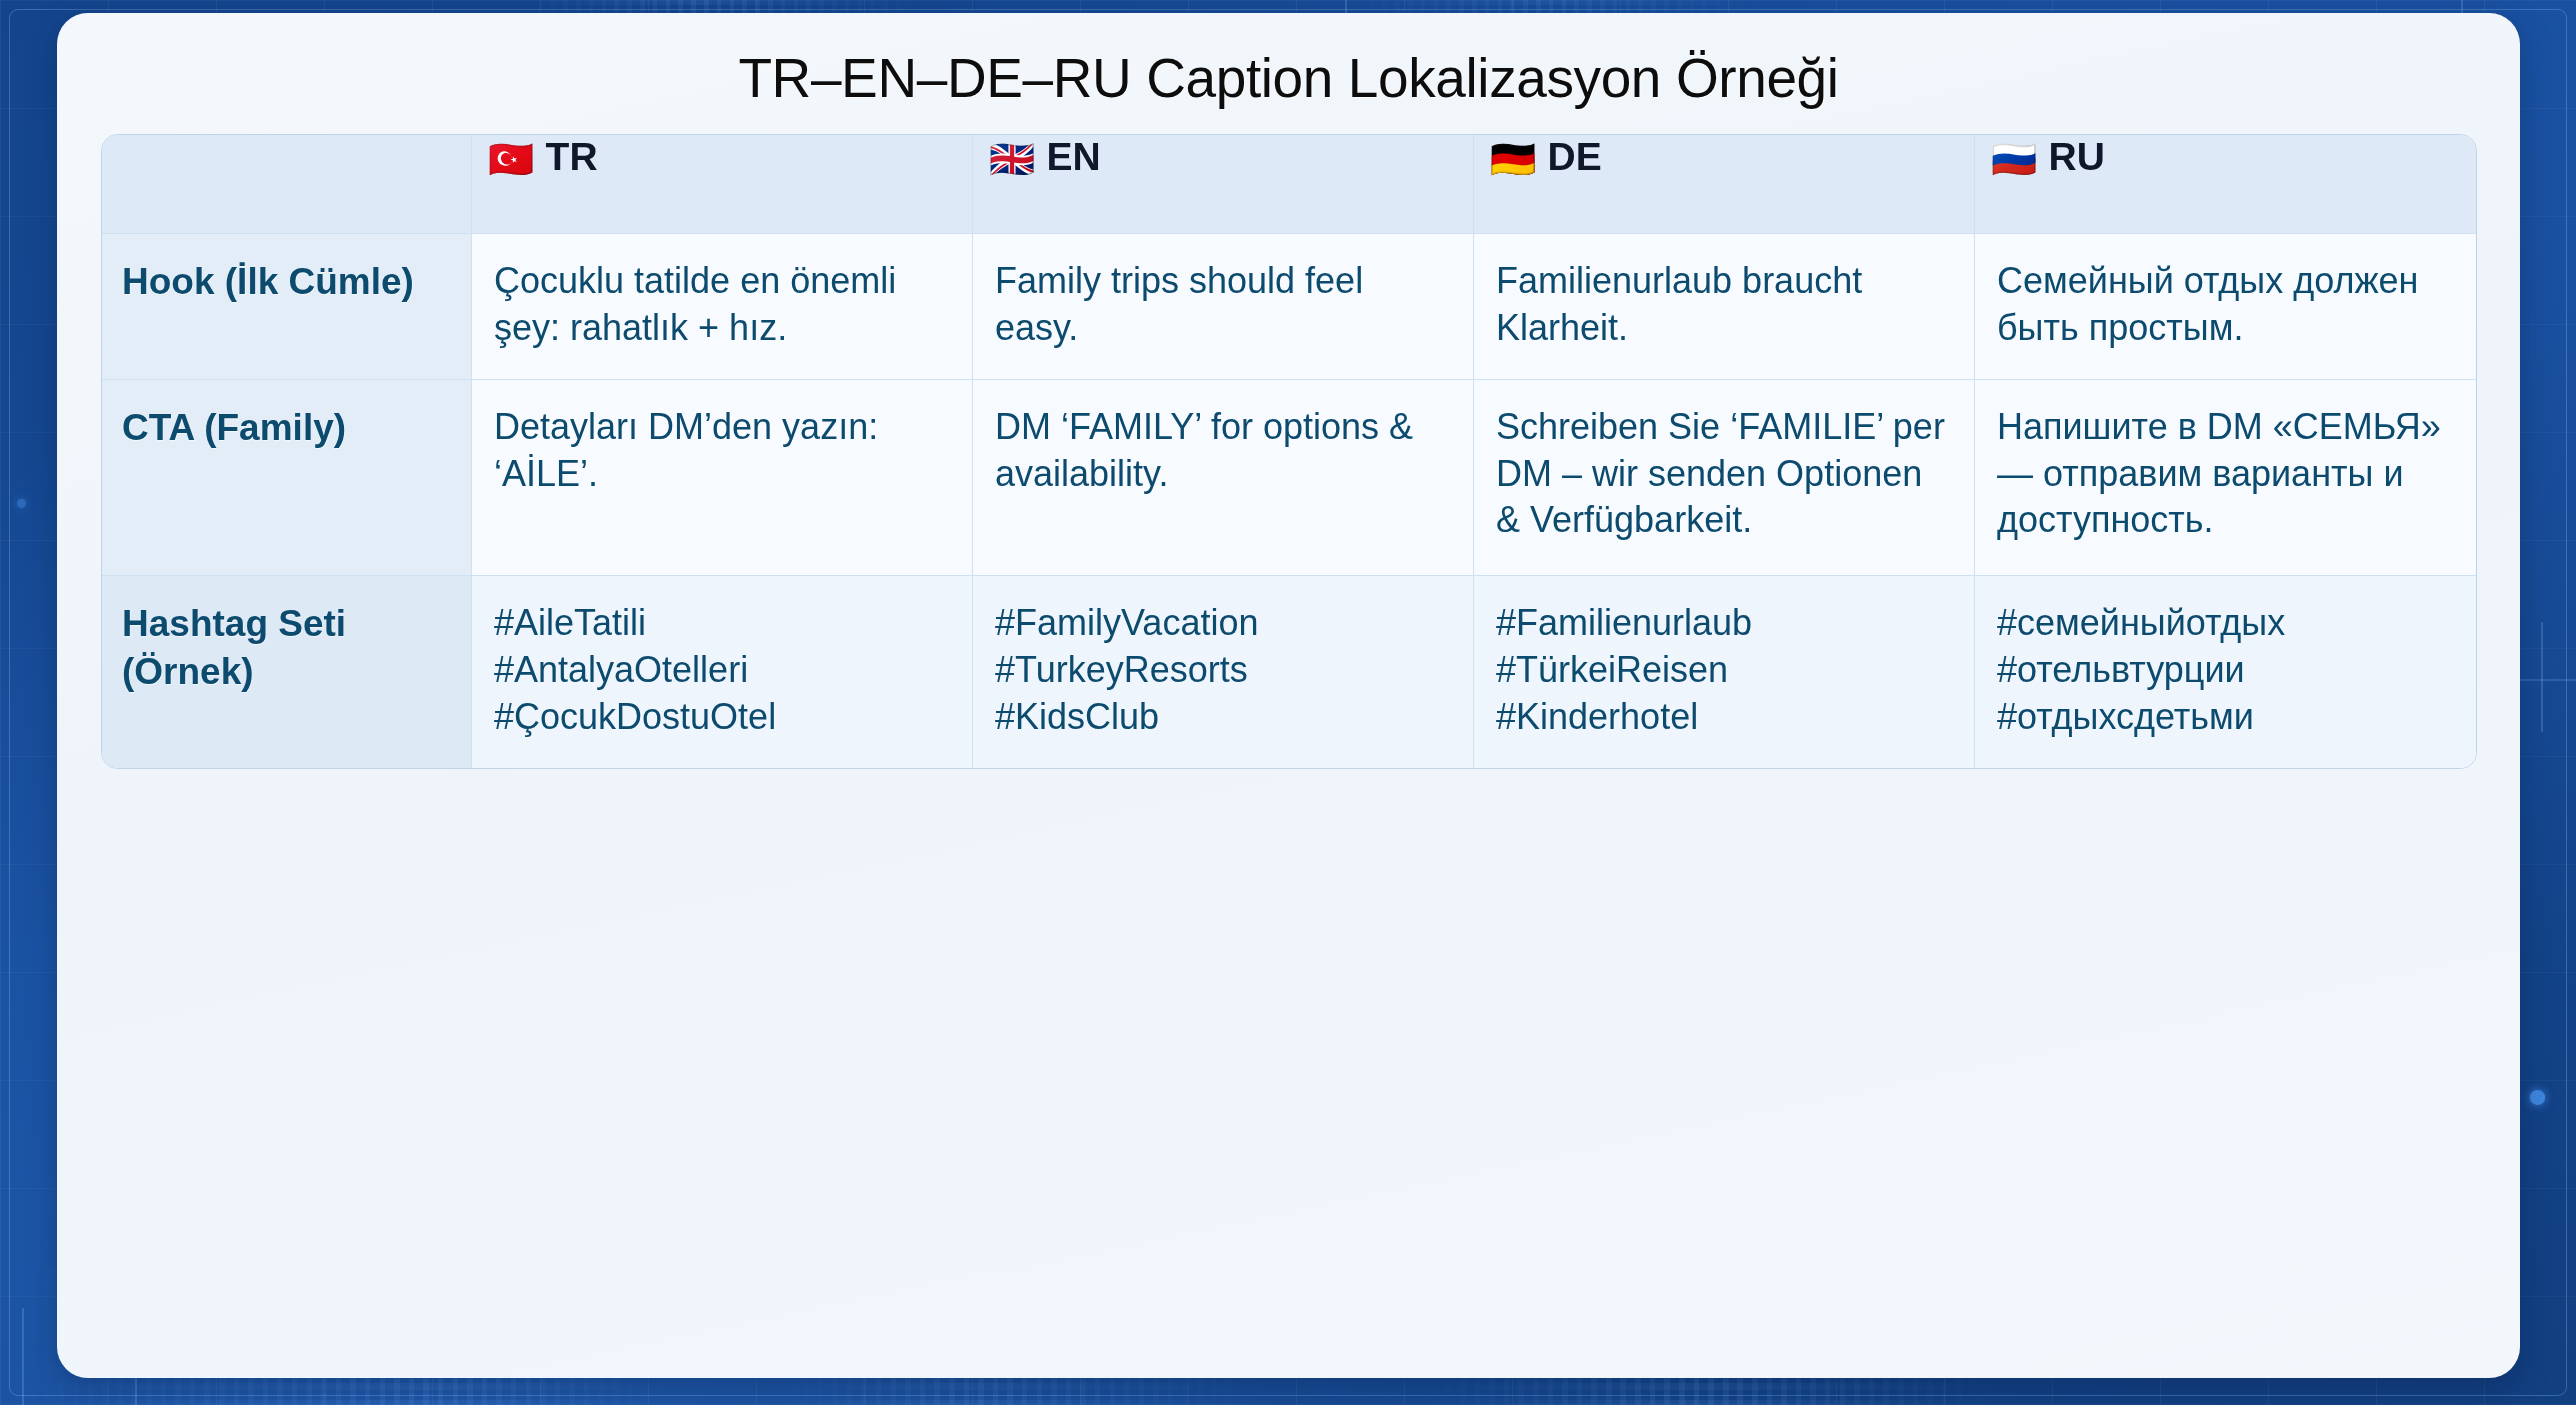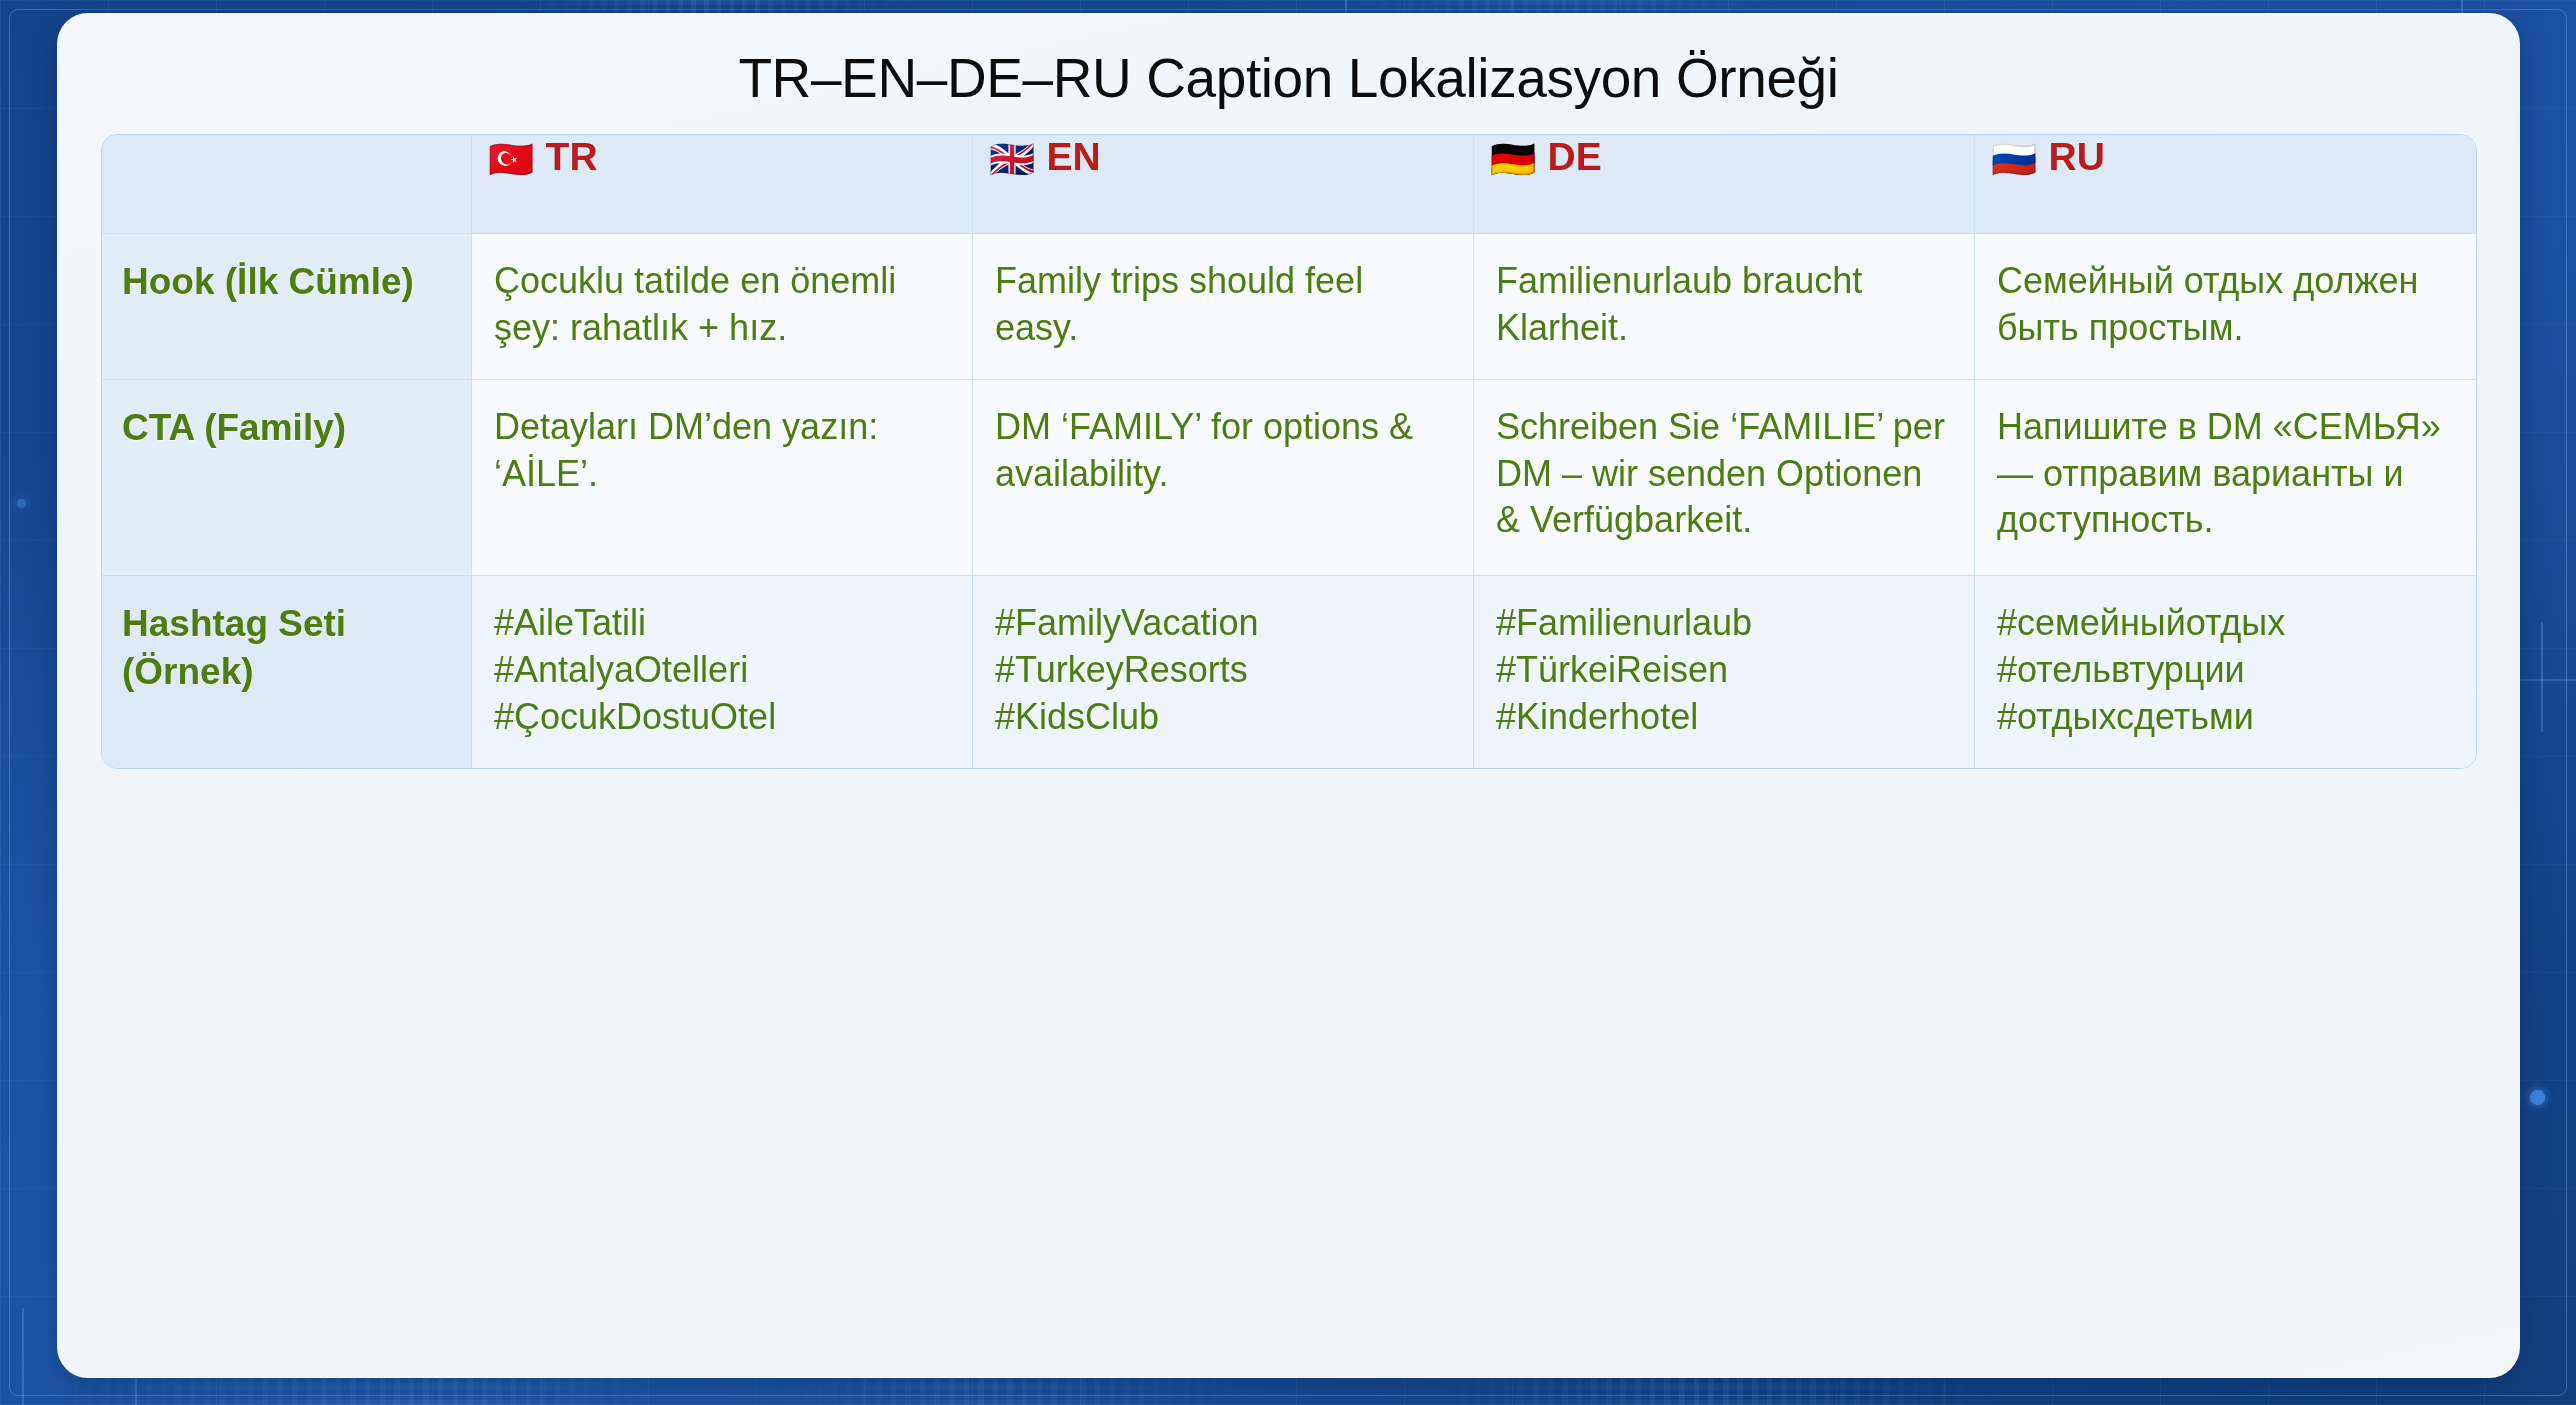--- a/index.html
+++ b/index.html
@@ -122,28 +122,28 @@
   #loc-table tr:last-child td { border-bottom:none; }
 
   thead th {
     background:#dde9f6;
     height:99px;
     vertical-align:middle;
     text-align:center;
     padding:0 16.5px;
     font-size:39px;
     font-weight:bold;
-    color:#b91c1c;
+    color:#0f172a;
     border-bottom:0.9px solid #bed4e9;
   }
   thead th.blank-head { background:#dde9f6; }
   .flag { font-size:37px; margin-right:11px; vertical-align:-1.8px;
           font-family:"DejaVu Sans", sans-serif; }
 
-  tbody td { padding:24px 22px 27.4px 22px; font-size:36px; line-height:1.30; color:#4d7c0f; }
+  tbody td { padding:24px 22px 27.4px 22px; font-size:36px; line-height:1.30; color:#0c4a6e; }
   tbody td.row-label {
     font-weight:bold;
     background:#e3edf8;
     padding:24px 20px;
     vertical-align:middle;
     font-size:37px;
     text-shadow:0.5px 0.5px 0 rgba(255,255,255,.6);
   }
   tbody tr.r-odd  td:not(.row-label) { background:#f7fbff; }
   tbody tr.r-even td:not(.row-label) { background:#eef5fc; }

